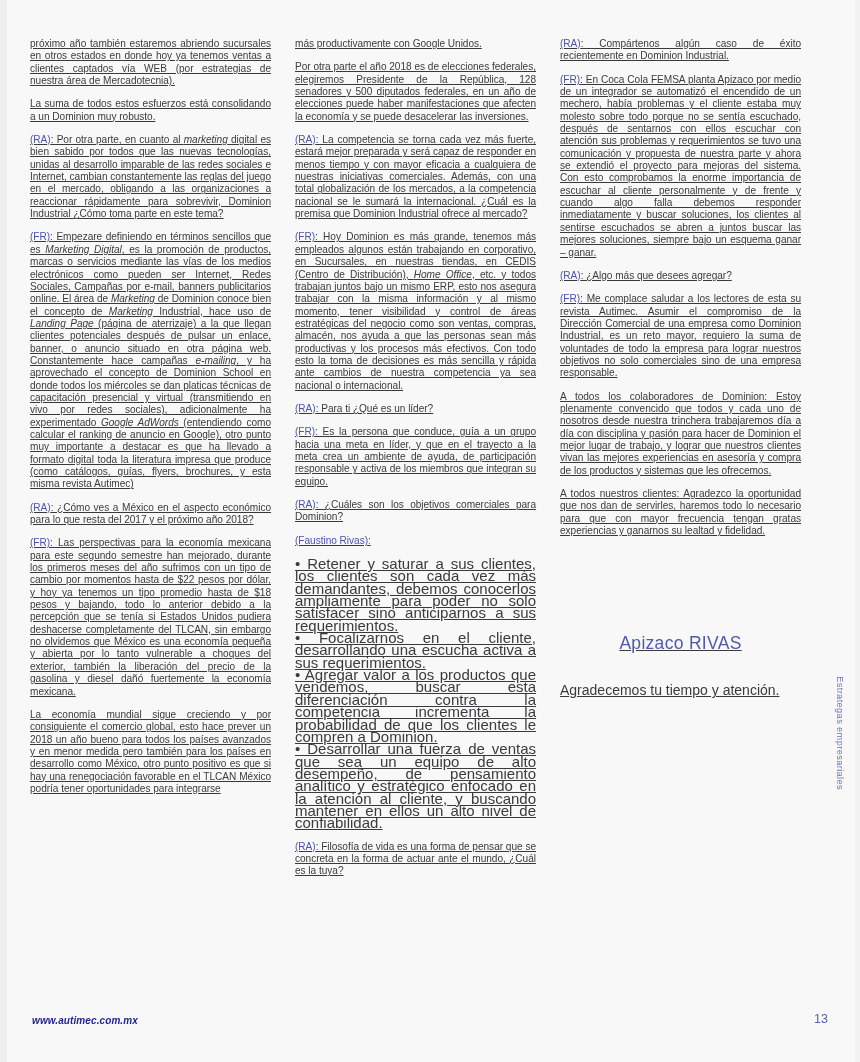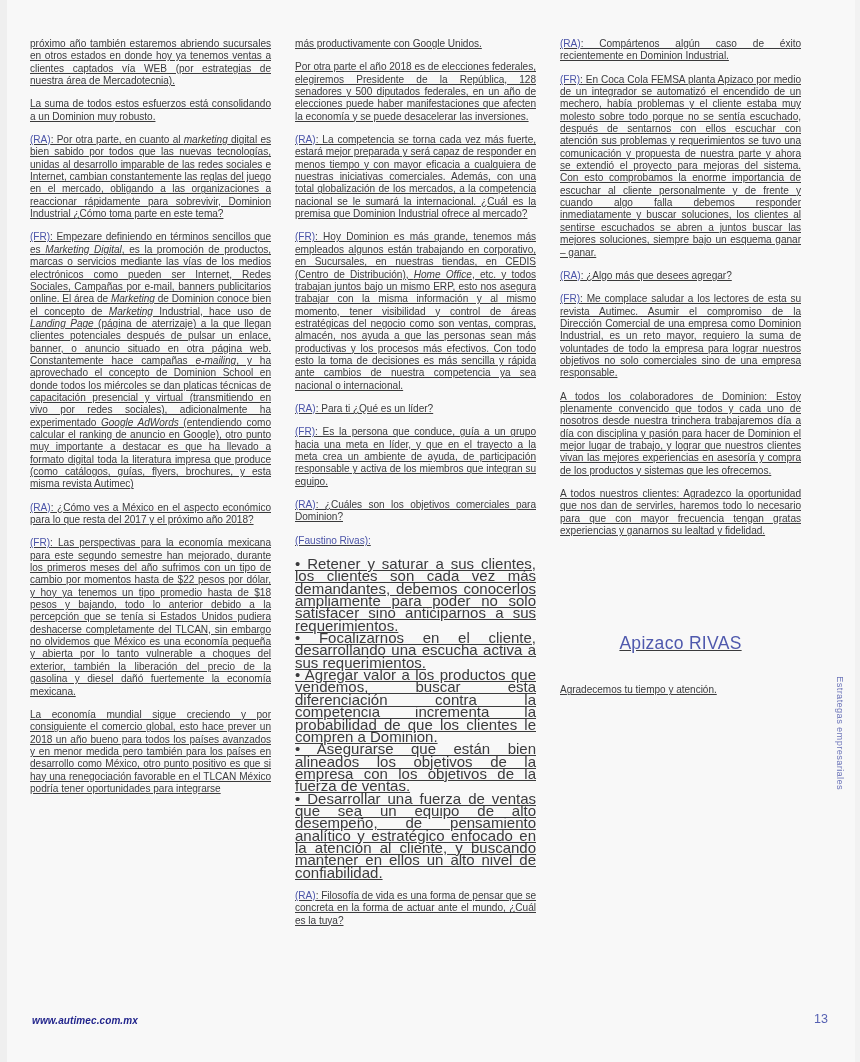--- a/index.html
+++ b/index.html
@@ -72,21 +72,21 @@
   .signature {
     margin-top: 96px;
     font-size: 17.5px;
     color: #4f59ad;
     text-align: center;
     letter-spacing: 0.3px;
     font-weight: 400;
   }
   .thanks {
     margin-top: 30px;
-    font-size: 10px;
+    font-size: 14px;
     line-height: 12.35px;
     color: #3b3b3d;
     text-align: left;
   }
 
   .site-url {
     position: absolute;
     left: 32px;
     bottom: 36px;
     font-size: 10px;
@@ -181,21 +181,20 @@
         <span class="spk">(RA)</span><span>: ¿Cuáles son los objetivos comerciales para Dominion?</span>
       </p>
 
       <p class="body">
         <span class="spk">(Faustino Rivas):</span>
       </p>
 
       <p class="bullets">• Retener y saturar a sus clientes, los clientes son cada vez más demandantes, debemos conocerlos ampliamente para poder no solo satisfacer sino anticiparnos a sus requerimientos.</p>
       <p class="bullets" style="margin-top:-11px">• Focalizarnos en el cliente, desarrollando una escucha activa a sus requerimientos.</p>
       <p class="bullets" style="margin-top:-11px">• Agregar valor a los productos que vendemos, buscar esta diferenciación contra la competencia incrementa la probabilidad de que los clientes le compren a Dominion.</p>
-      <p class="bullets" style="margin-top:-11px">• Asegurarse que están bien alineados los objetivos de la empresa con los objetivos de la fuerza de ventas.</p>
       <p class="bullets" style="margin-top:-11px">• Desarrollar una fuerza de ventas que sea un equipo de alto desempeño, de pensamiento analítico y estratégico enfocado en la atención al cliente, y buscando mantener en ellos un alto nivel de confiabilidad.</p>
 
       <p class="body">
         <span class="spk">(RA)</span><span>: Filosofía de vida es una forma de pensar que se concreta en la forma de actuar ante el mundo, ¿Cuál es la tuya?</span>
       </p>
     </div>
 
     <div class="col">
 
       <p class="body">

